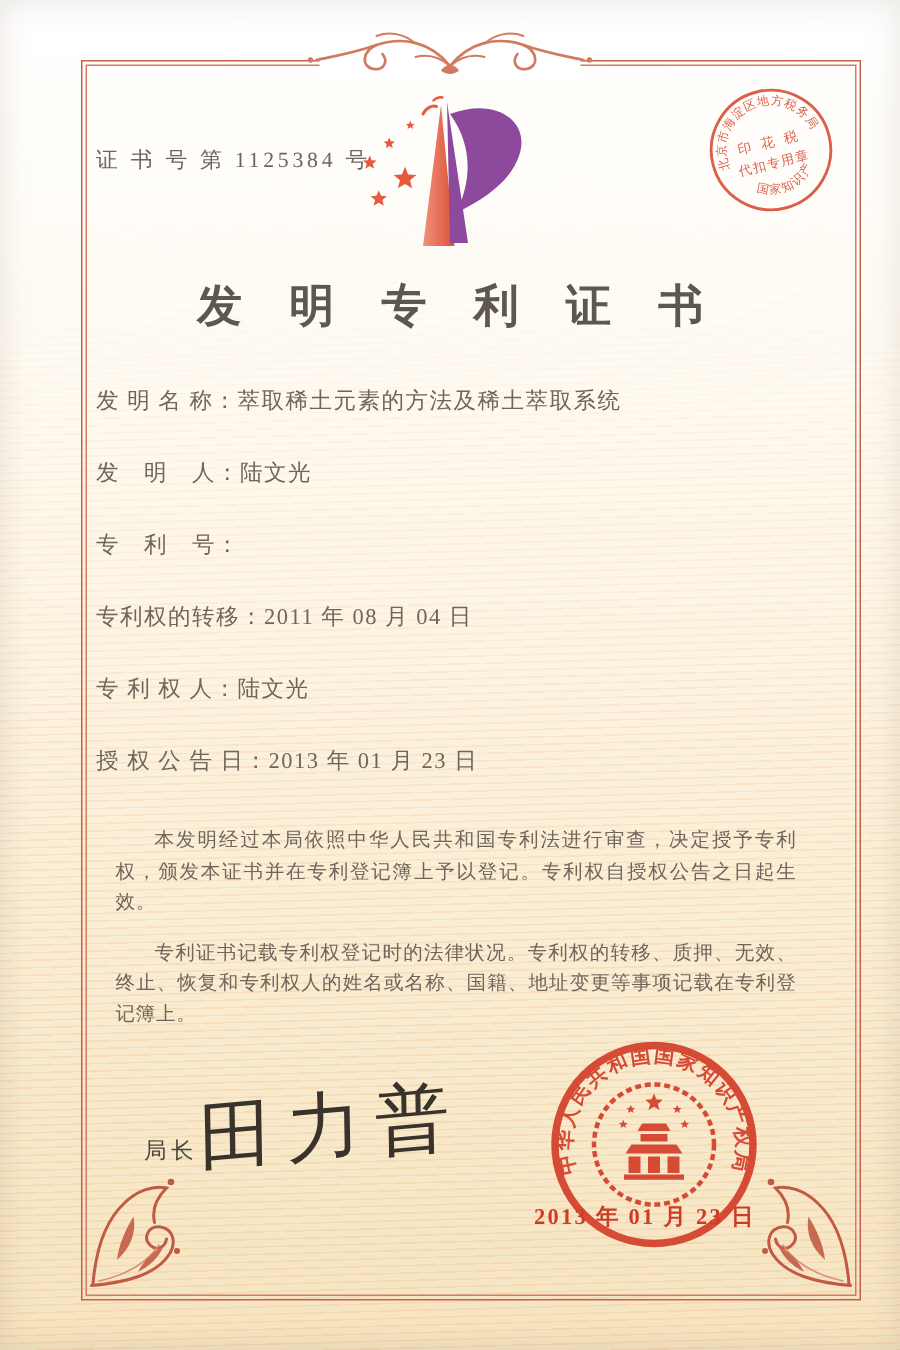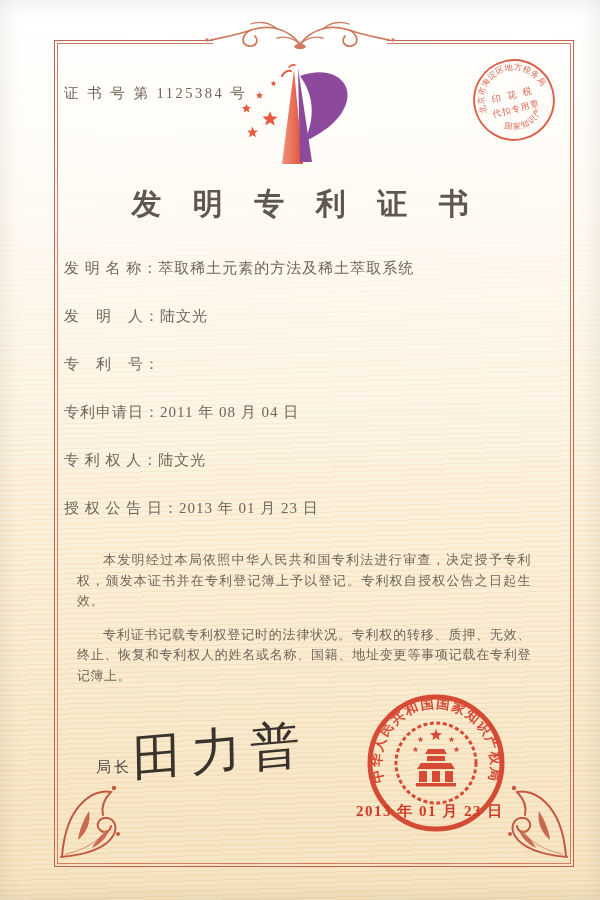--- a/index.html
+++ b/index.html
@@ -11,21 +11,21 @@
         rgba(254,247,234,0.55) 38%, rgba(251,238,212,0.22) 58%, rgba(249,230,192,0) 78%),
       repeating-linear-gradient(178.5deg, rgba(232,172,116,0.22) 0px, rgba(232,172,116,0.22) 1px,
         rgba(255,255,255,0) 1px, rgba(255,255,255,0) 5px),
       linear-gradient(180deg, #fffdf8 0%, #fdf7ea 35%, #faeed6 65%, #f6e4c0 100%);
     box-shadow: inset 0 0 22px rgba(120,100,80,0.16);
   }
   .frame{position:absolute;top:40px;left:54px;right:26px;bottom:33px;
     border:1.5px solid #c4604c;pointer-events:none;}
   .frame-inner{position:absolute;inset:2px;border:1px solid #d07d62;}
   .abs{position:absolute;}
-  .cert-no{left:64px;top:84px;font-size:14.5px;letter-spacing:2.5px;color:#6e6459;}
+  .cert-no{left:64px;top:97px;font-size:14.5px;letter-spacing:2.5px;color:#6e6459;}
   .logo{left:240px;top:64px;}
   .tax-seal{left:458px;top:44px;transform:rotate(-14deg);opacity:.9;}
   .title{left:0;top:184px;width:100%;text-align:center;font-size:30px;font-weight:700;
     color:#5d5750;letter-spacing:12px;text-indent:12px;}
   .fields{left:64px;top:258px;width:480px;}
   .field-row{display:flex;font-size:15px;color:#6f655a;line-height:21px;margin-bottom:27px;}
   .field-label{white-space:pre;letter-spacing:1px;}
   .field-value{letter-spacing:1px;}
   .paras{left:64px;top:537px;width:480px;font-size:13px;line-height:20.5px;
     color:#6f655a;text-align:justify;}
@@ -118,21 +118,21 @@
       <span class="field-value">萃取稀土元素的方法及稀土萃取系统</span>
     </div>
     <div class="field-row">
       <span class="field-label">发　明　人：</span>
       <span class="field-value">陆文光</span>
     </div>
     <div class="field-row">
       <span class="field-label">专　利　号：</span>
     </div>
     <div class="field-row">
-      <span class="field-label">专利申请日：</span>
+      <span class="field-label">专利权的转移：</span>
       <span class="field-value">2011 年 08 月 04 日</span>
     </div>
     <div class="field-row">
       <span class="field-label">专 利 权 人：</span>
       <span class="field-value">陆文光</span>
     </div>
     <div class="field-row">
       <span class="field-label">授 权 公 告 日：</span>
       <span class="field-value">2013 年 01 月 23 日</span>
     </div>

